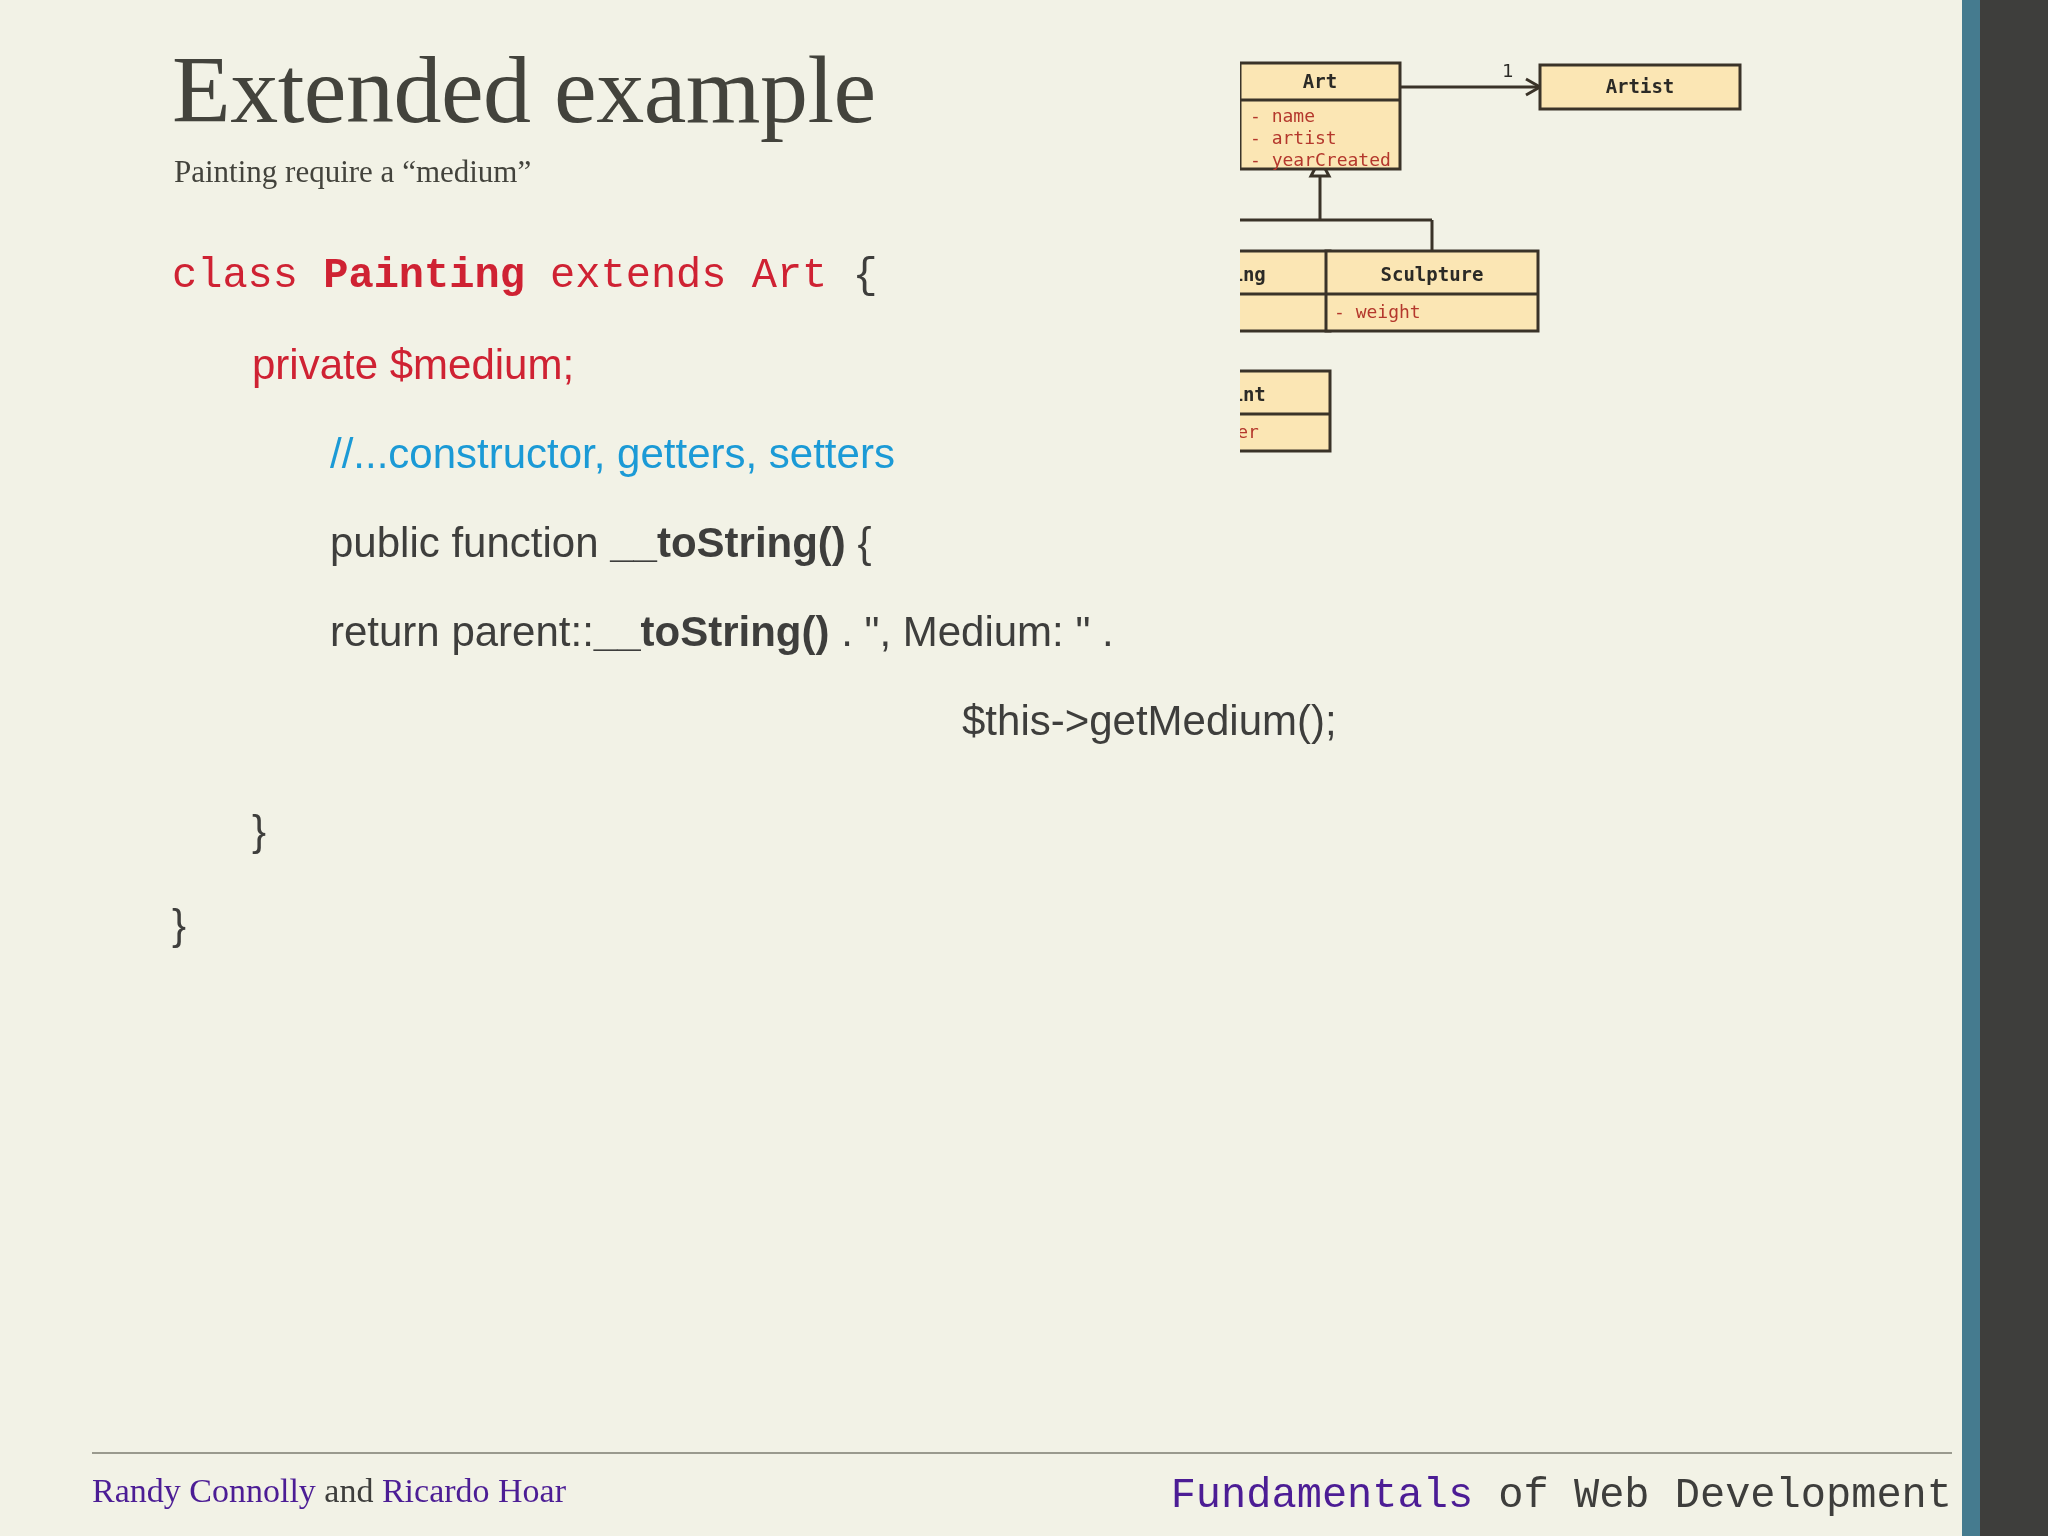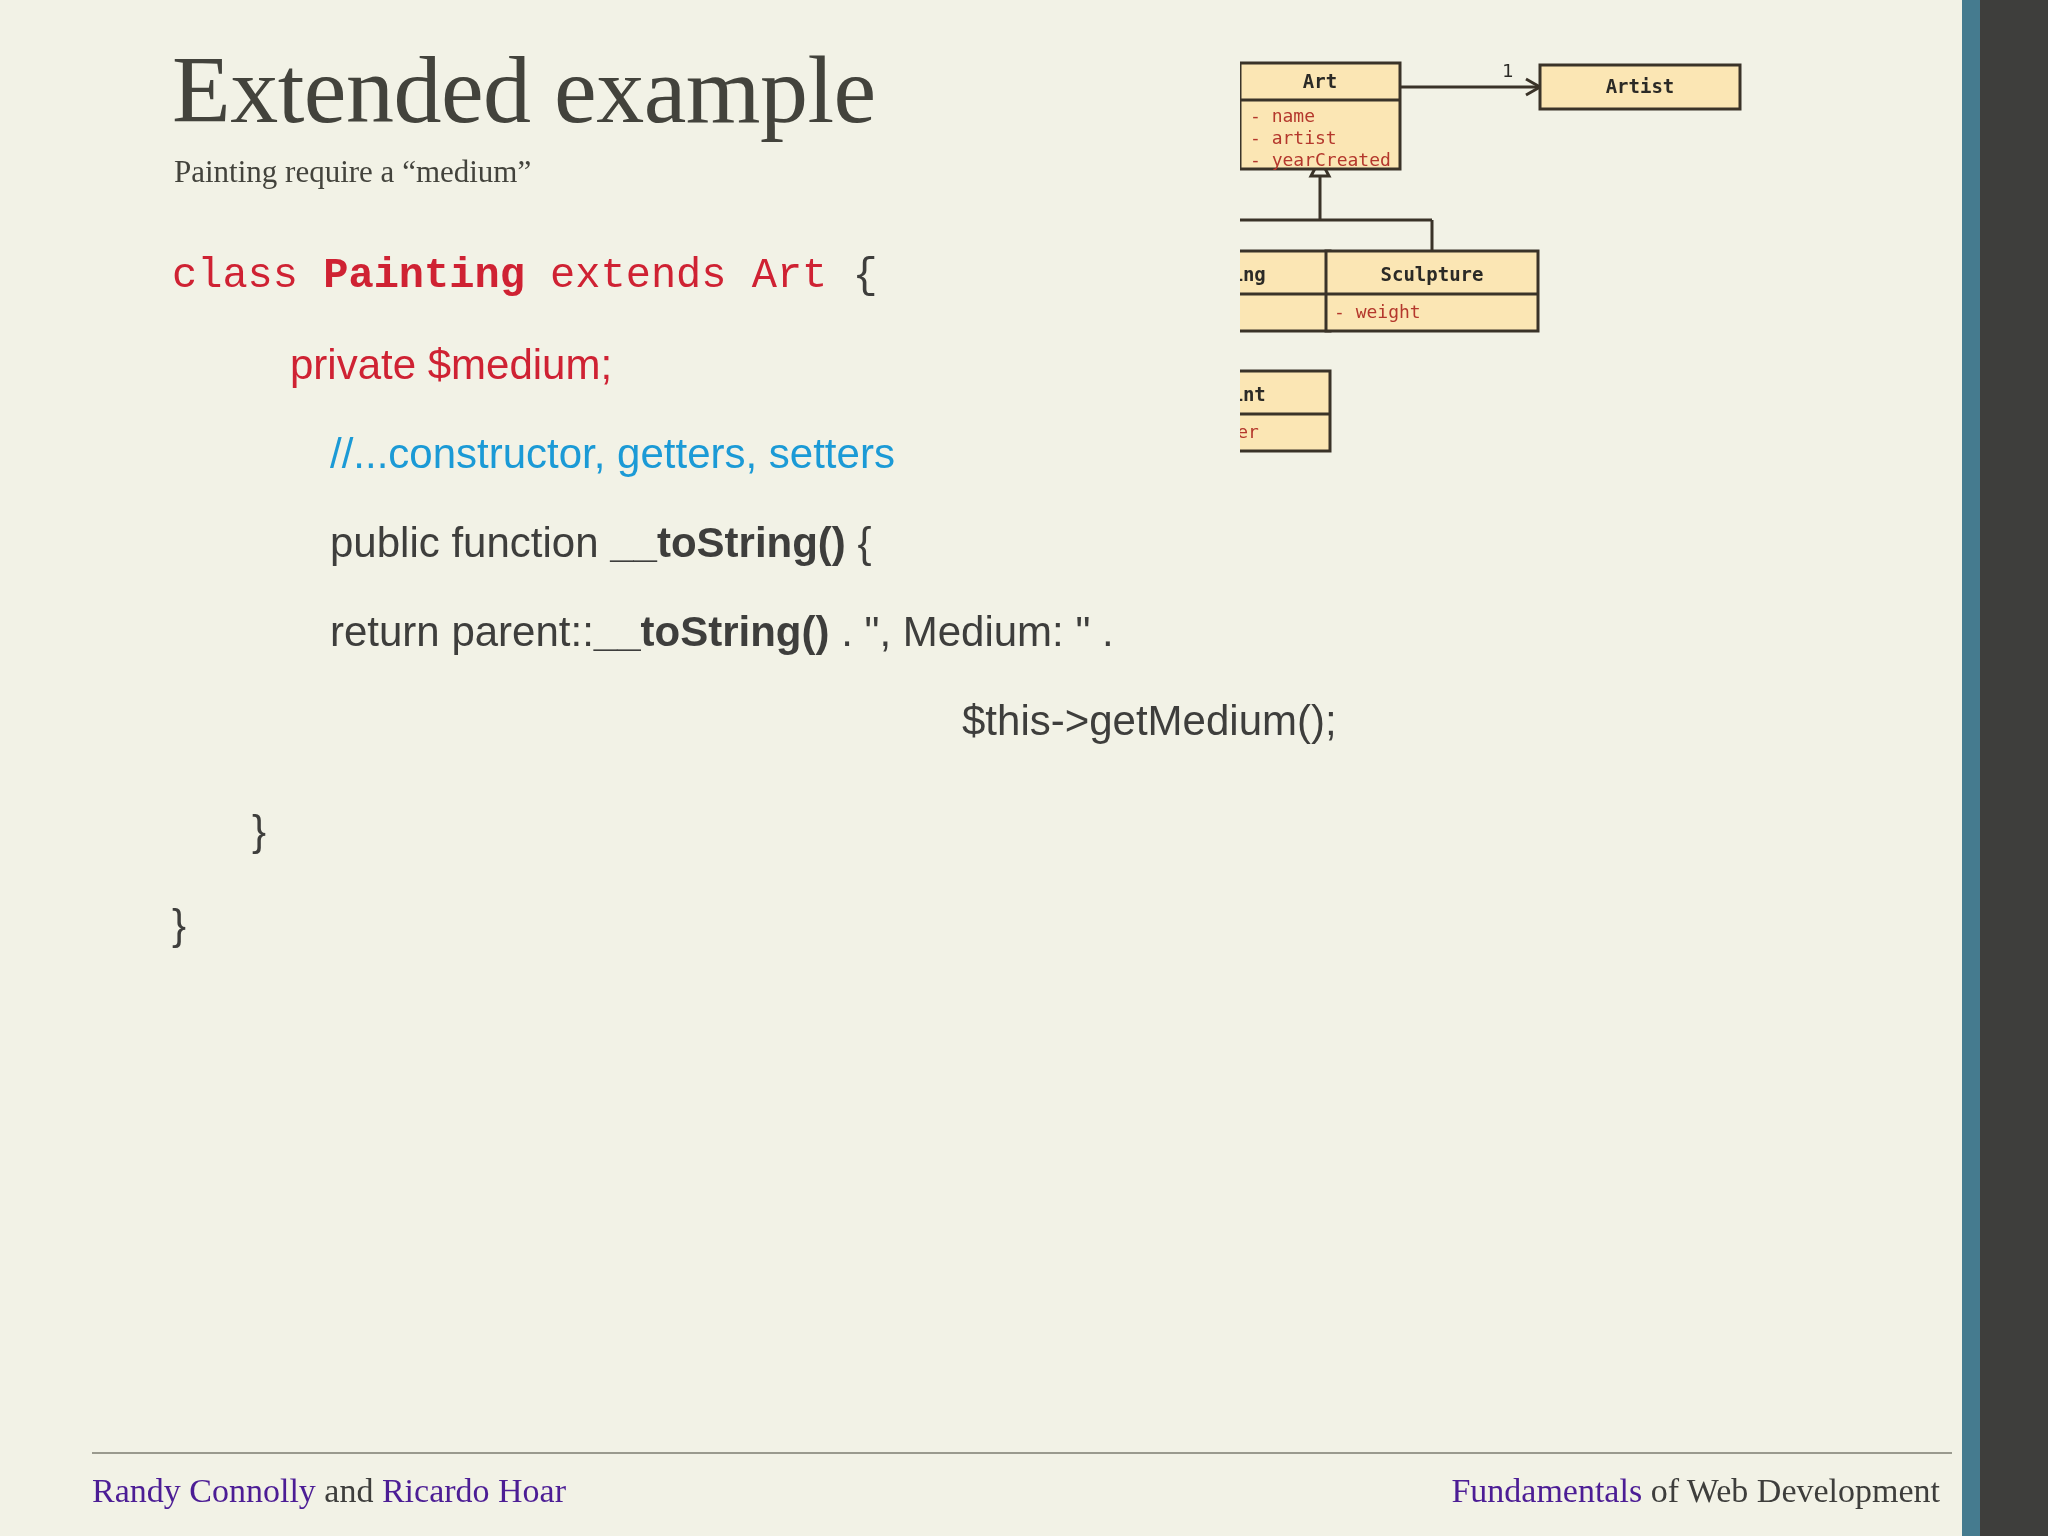--- a/index.html
+++ b/index.html
@@ -71,21 +71,21 @@
     font-family: "Liberation Sans", sans-serif;
     font-size: 42px;
     color: #3e3e3c;
   }
   .code-line {
     white-space: pre-wrap;
     line-height: 1.0;
     margin-bottom: 47px;
   }
   .ln-class      { margin-left: 0px;   color: #cf2233; font-family: Liberation Mono, monospace; }
-  .ln-private    { margin-left: 118px; color: #cf2233; }
+  .ln-private    { margin-left: 80px; color: #cf2233; }
   .ln-comment    { margin-left: 158px; color: #1b9ad6; }
   .ln-public     { margin-left: 158px; }
   .ln-return     { margin-left: 158px; }
   .ln-getmedium  { margin-left: 790px; margin-bottom: 68px; }
   .ln-brace-in   { margin-left: 80px;  margin-bottom: 52px; }
   .ln-brace-out  { margin-left: 0px; }
   .b   { font-weight: bold; }
   .dk  { color: #3e3e3c; }
 
   
@@ -133,24 +133,24 @@
     position: absolute;
     left: 92px;
     top: 1472px;
     font-family: "Liberation Serif", serif;
     font-size: 34px;
     color: #3e3e3c;
     white-space: nowrap;
   }
   #footer-right {
     position: absolute;
-    right: 108px;
+    right: 96px;
     top: 1472px;
-    font-family: Liberation Serif, serif;
-    font-size: 34px;
+    font-family: Liberation Mono, monospace;
+    font-size: 42px;
     color: #3e3e3c;
     white-space: nowrap;
   }
   .accent-blue { color: #4c1d95; }
 </style>
 </head>
 <body>
 
 <div id="slide">
 

